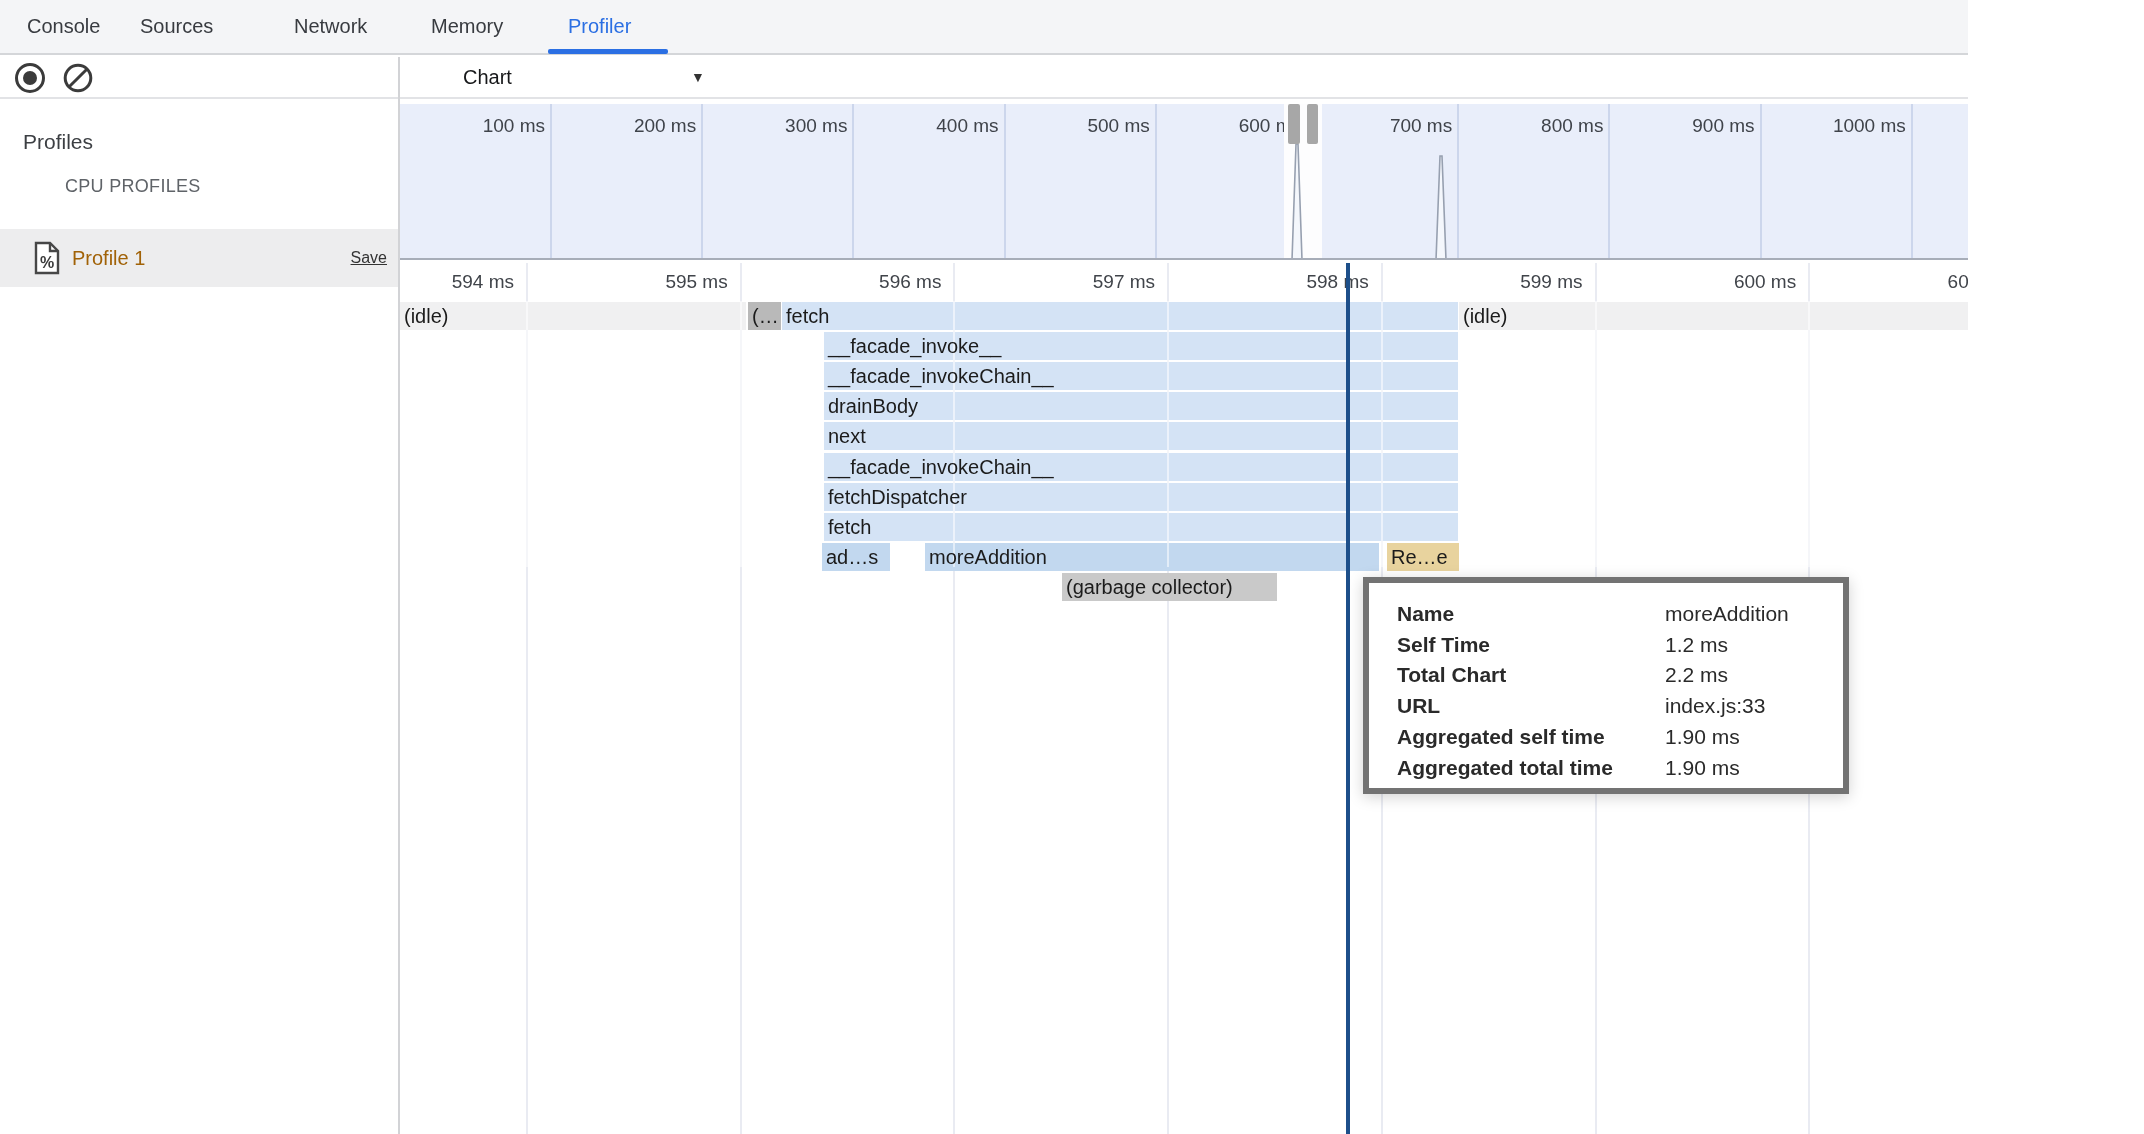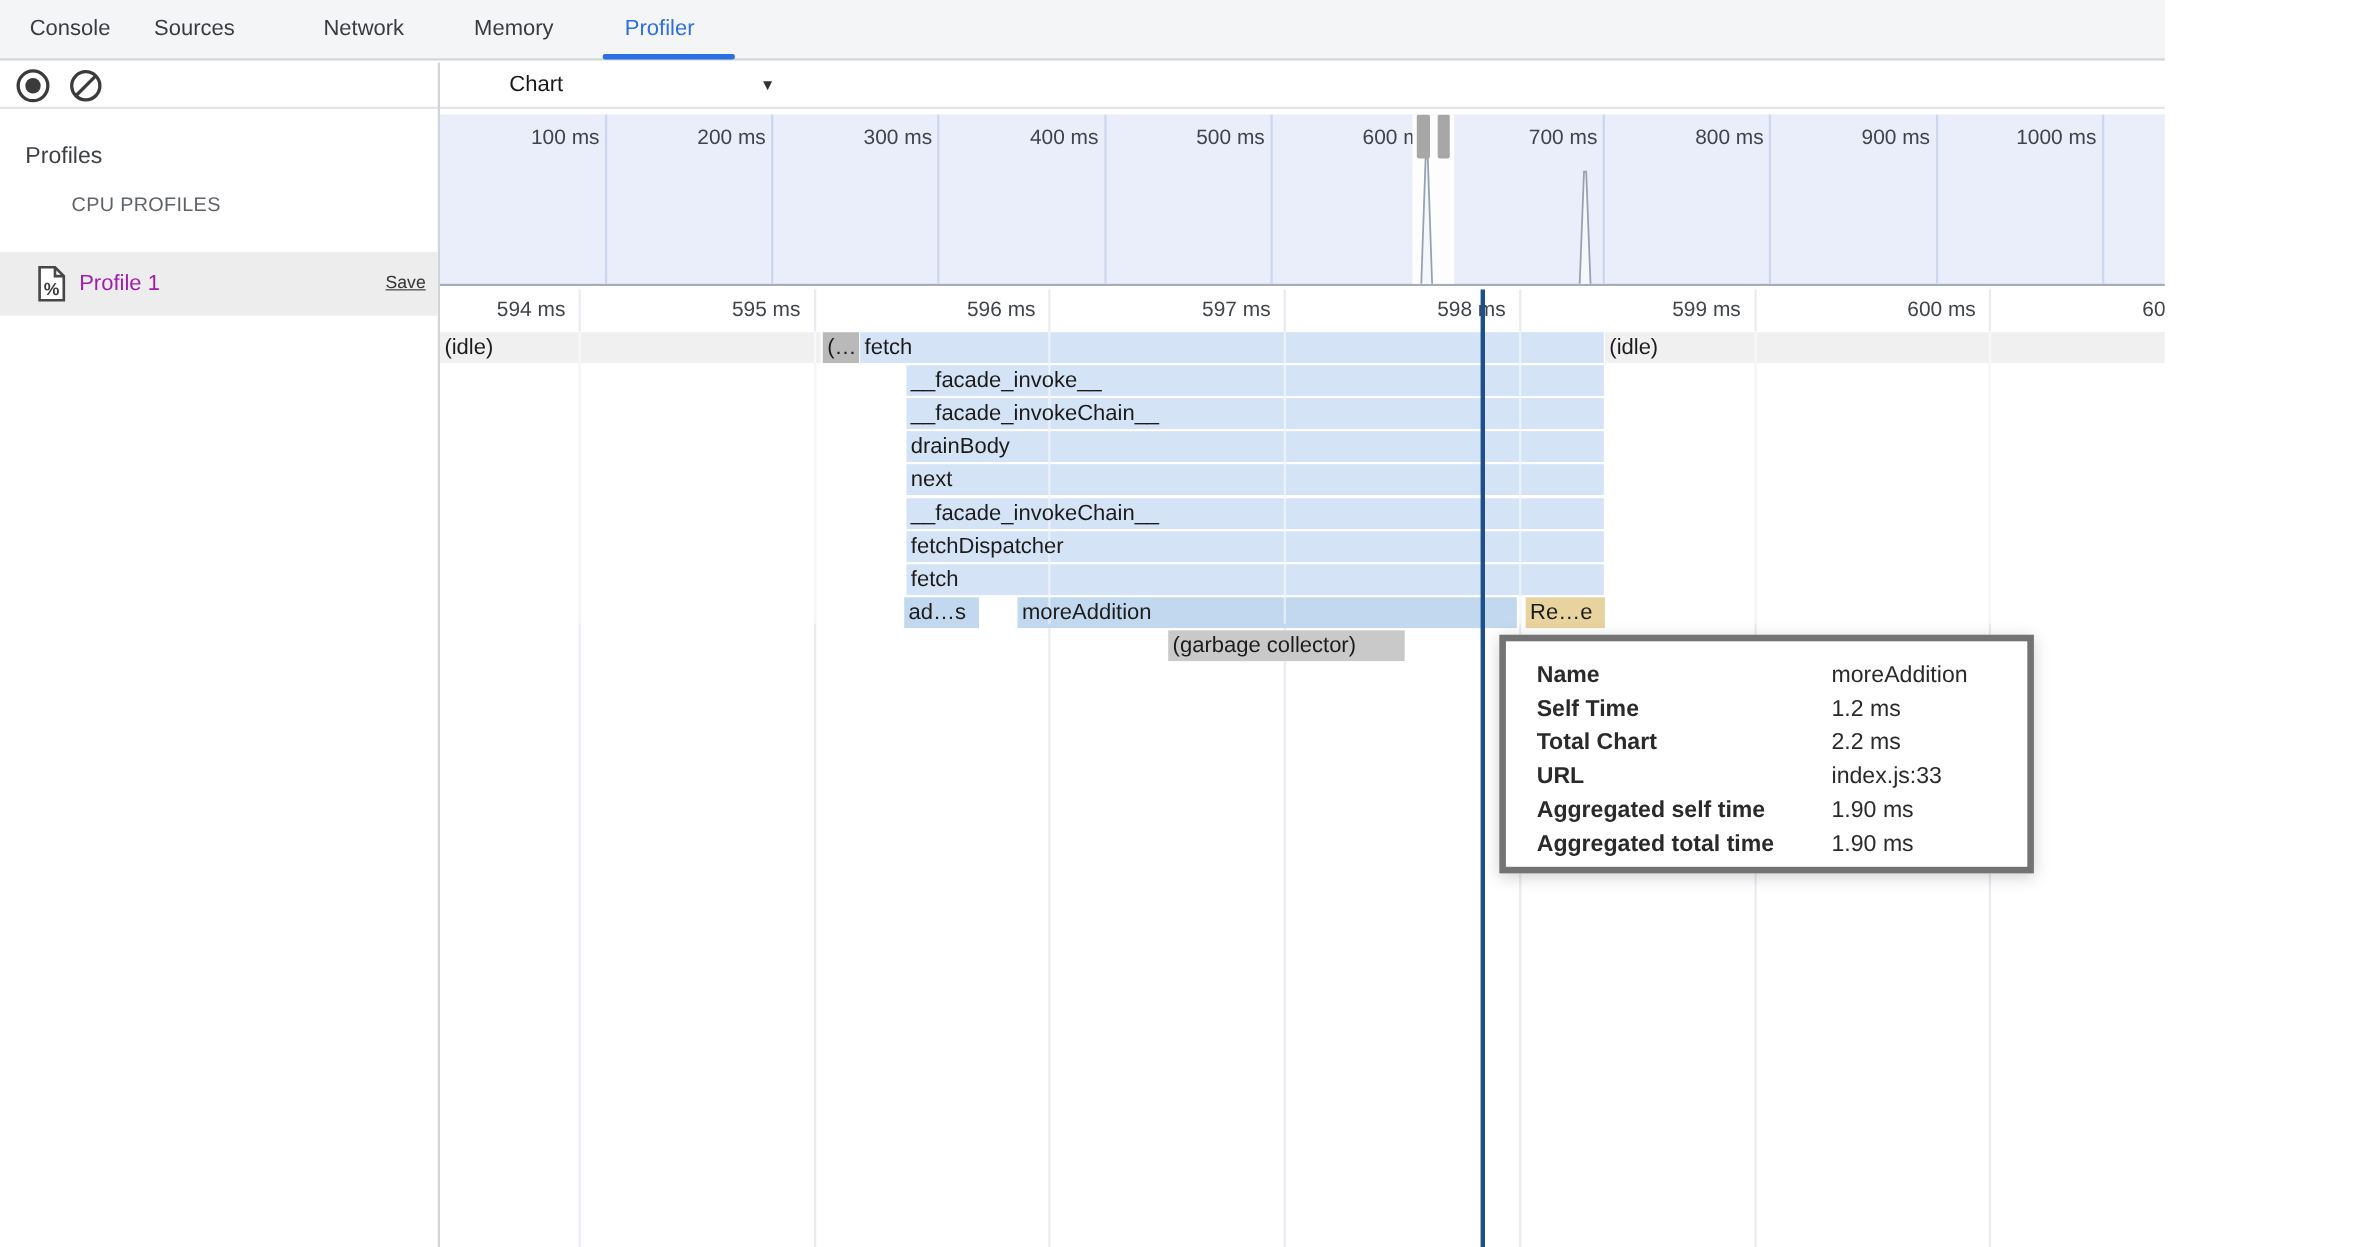--- a/index.html
+++ b/index.html
@@ -26,21 +26,21 @@
   .chart-row { position:absolute; left:400px; top:57px; width:1744px; height:41px; background:#fff; }
   .chart-select { position:absolute; left:19px; top:0; width:240px; height:40px; line-height:40px;
                   font-size:20px; color:#17181a; cursor:pointer;margin-left:44px; }
   .chart-caret { position:absolute; left:228px; top:0; font-size:14px; color:#333; }
 
   
   .sidebar-profiles-header { position:absolute; left:23px; top:130px; font-size:21px; color:#3c3f43; }
   .sidebar-section-header { position:absolute; left:21px; top:176px; font-size:18px; color:#5f6368; letter-spacing:.3px;margin-left:44px; }
   .profile-row { position:absolute; left:0; top:229px; width:398px; height:58px; background:#ededee; cursor:pointer; }
   .profile-icon { position:absolute; left:33px; top:12px; }
-  .profile-name { position:absolute; left:72px; top:0; height:58px; line-height:58px; font-size:20px; color:#a21caf; }
+  .profile-name { position:absolute; left:72px; top:0; height:58px; line-height:58px; font-size:20px; color:#a16207; }
   .save-link { position:absolute; right:11px; top:0; height:58px; line-height:58px; font-size:16px;
                color:#333; text-decoration:underline; cursor:pointer; }
 
   
   .overview { position:absolute; left:400px; top:104px; width:1744px; height:156px;
               background:#e9eefa; border-bottom:2px solid #a7adb8; overflow:hidden; }
   .ov-divider { position:absolute; top:0; width:2px; height:156px; background:#ccd6ec; }
   .ov-label { position:absolute; top:11px; width:150px; text-align:right; font-size:19px; color:#3f434a; }
   .ov-selection { position:absolute; top:0; height:156px; background:#fdfdfe; }
   .ov-handle { position:absolute; top:0; height:40px; background:#a7a7a7; border-radius:2px; cursor:ew-resize; }

